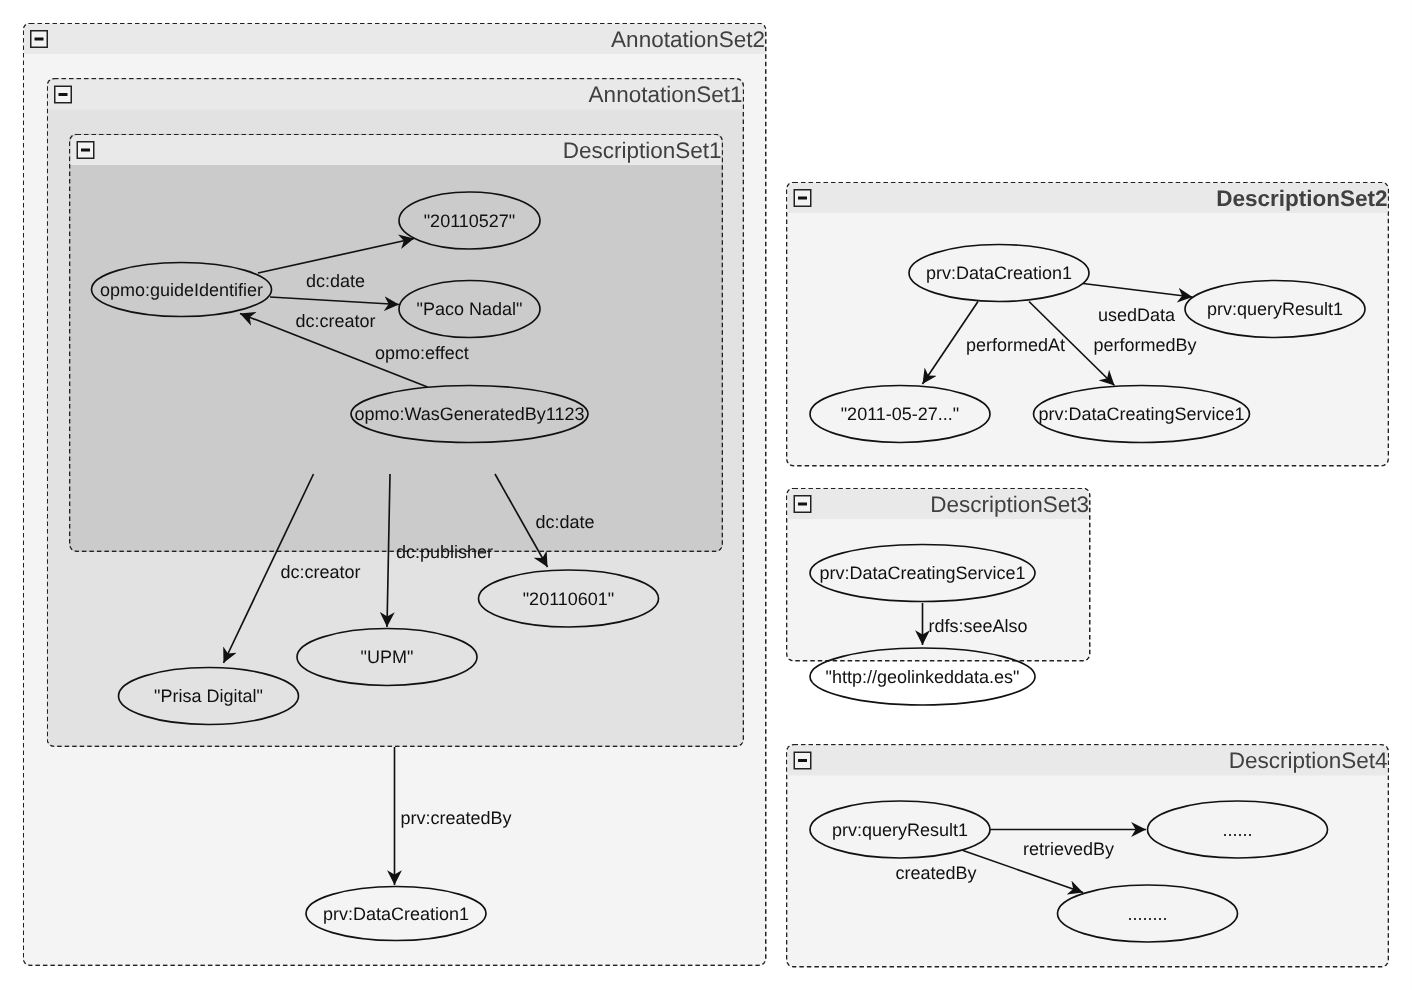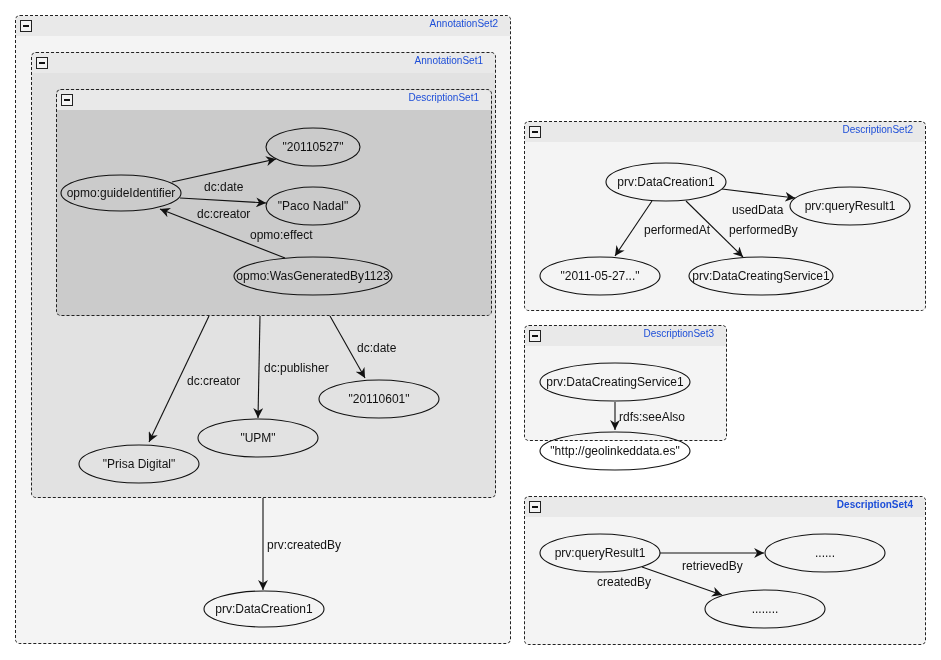--- a/index.html
+++ b/index.html
@@ -1,56 +1,56 @@
 <!DOCTYPE html>
 <html><head>
 <meta charset="utf-8">
 <style>
   html, body { margin:0; padding:0; background:#ffffff; }
   body { width:941px; height:660px; position:relative; overflow:hidden;
          font-family:"Liberation Sans", sans-serif; }
   .group { position:absolute; border:1px dashed #222; border-radius:5px; box-sizing:border-box; }
   .group-head { position:absolute; left:0; right:0; top:0; height:20px; background:#e9e9e9; border-top-left-radius:5px; border-top-right-radius:5px; }
-  .group-title { position:absolute; right:12px; top:2px; font-size:10px; color:#1d4ed8; white-space:nowrap; }
+  .group-title { position:absolute; right:0; top:2px; font-size:15px; color:#404040; white-space:nowrap; }
   .collapse { position:absolute; left:4px; top:4px; width:12px; height:12px; border:1px solid #222; background:#f3f3f3; box-sizing:border-box; cursor:pointer; }
   .collapse::after { content:""; position:absolute; left:2px; right:2px; top:4px; height:2px; background:#111; }
   svg { position:absolute; left:0; top:0; }
   .node ellipse { fill:none; stroke:#111; stroke-width:1.1; }
   .node text, .edge-label { font-family:"Liberation Sans", sans-serif; font-size:12px; fill:#111; }
   .edge line { stroke:#111; stroke-width:1.1; }
 </style>
 </head>
 <body>
 
 <div class="group" style="left:15px;top:15px;width:496px;height:629px;background:#f4f4f4;">
   <div class="group-head"></div>
   <div class="collapse"></div>
   <div class="group-title">AnnotationSet2</div>
 </div>
 <div class="group" style="left:31px;top:52px;width:465px;height:446px;background:#e2e2e2;">
   <div class="group-head"></div>
   <div class="collapse"></div>
   <div class="group-title">AnnotationSet1</div>
 </div>
-<div class="group" style="left:46px;top:89px;width:436px;height:227px;background:#cbcbcb;margin-left:10px;">
+<div class="group" style="left:46px;top:89px;width:436px;height:279px;background:#cbcbcb;">
   <div class="group-head"></div>
   <div class="collapse"></div>
   <div class="group-title">DescriptionSet1</div>
 </div>
-<div class="group" style="left:524px;top:121px;width:402px;height:190px;background:#f4f4f4;">
+<div class="group" style="left:524px;top:121px;width:402px;height:190px;background:#f4f4f4;font-weight:bold;">
   <div class="group-head"></div>
   <div class="collapse"></div>
   <div class="group-title">DescriptionSet2</div>
 </div>
 <div class="group" style="left:524px;top:325px;width:203px;height:116px;background:#f4f4f4;">
   <div class="group-head"></div>
   <div class="collapse"></div>
   <div class="group-title">DescriptionSet3</div>
 </div>
-<div class="group" style="left:524px;top:496px;width:402px;height:149px;background:#f4f4f4;font-weight:bold;">
+<div class="group" style="left:524px;top:496px;width:402px;height:149px;background:#f4f4f4;">
   <div class="group-head"></div>
   <div class="collapse"></div>
   <div class="group-title">DescriptionSet4</div>
 </div>
 
 <svg width="941" height="660">
   <defs>
     <marker id="arr" viewBox="0 0 10 10" refX="10" refY="5" markerWidth="9" markerHeight="9" orient="auto-start-reverse">
       <path d="M0,0 L10,5 L0,10 L3,5 Z" fill="#111"></path>
     </marker>

